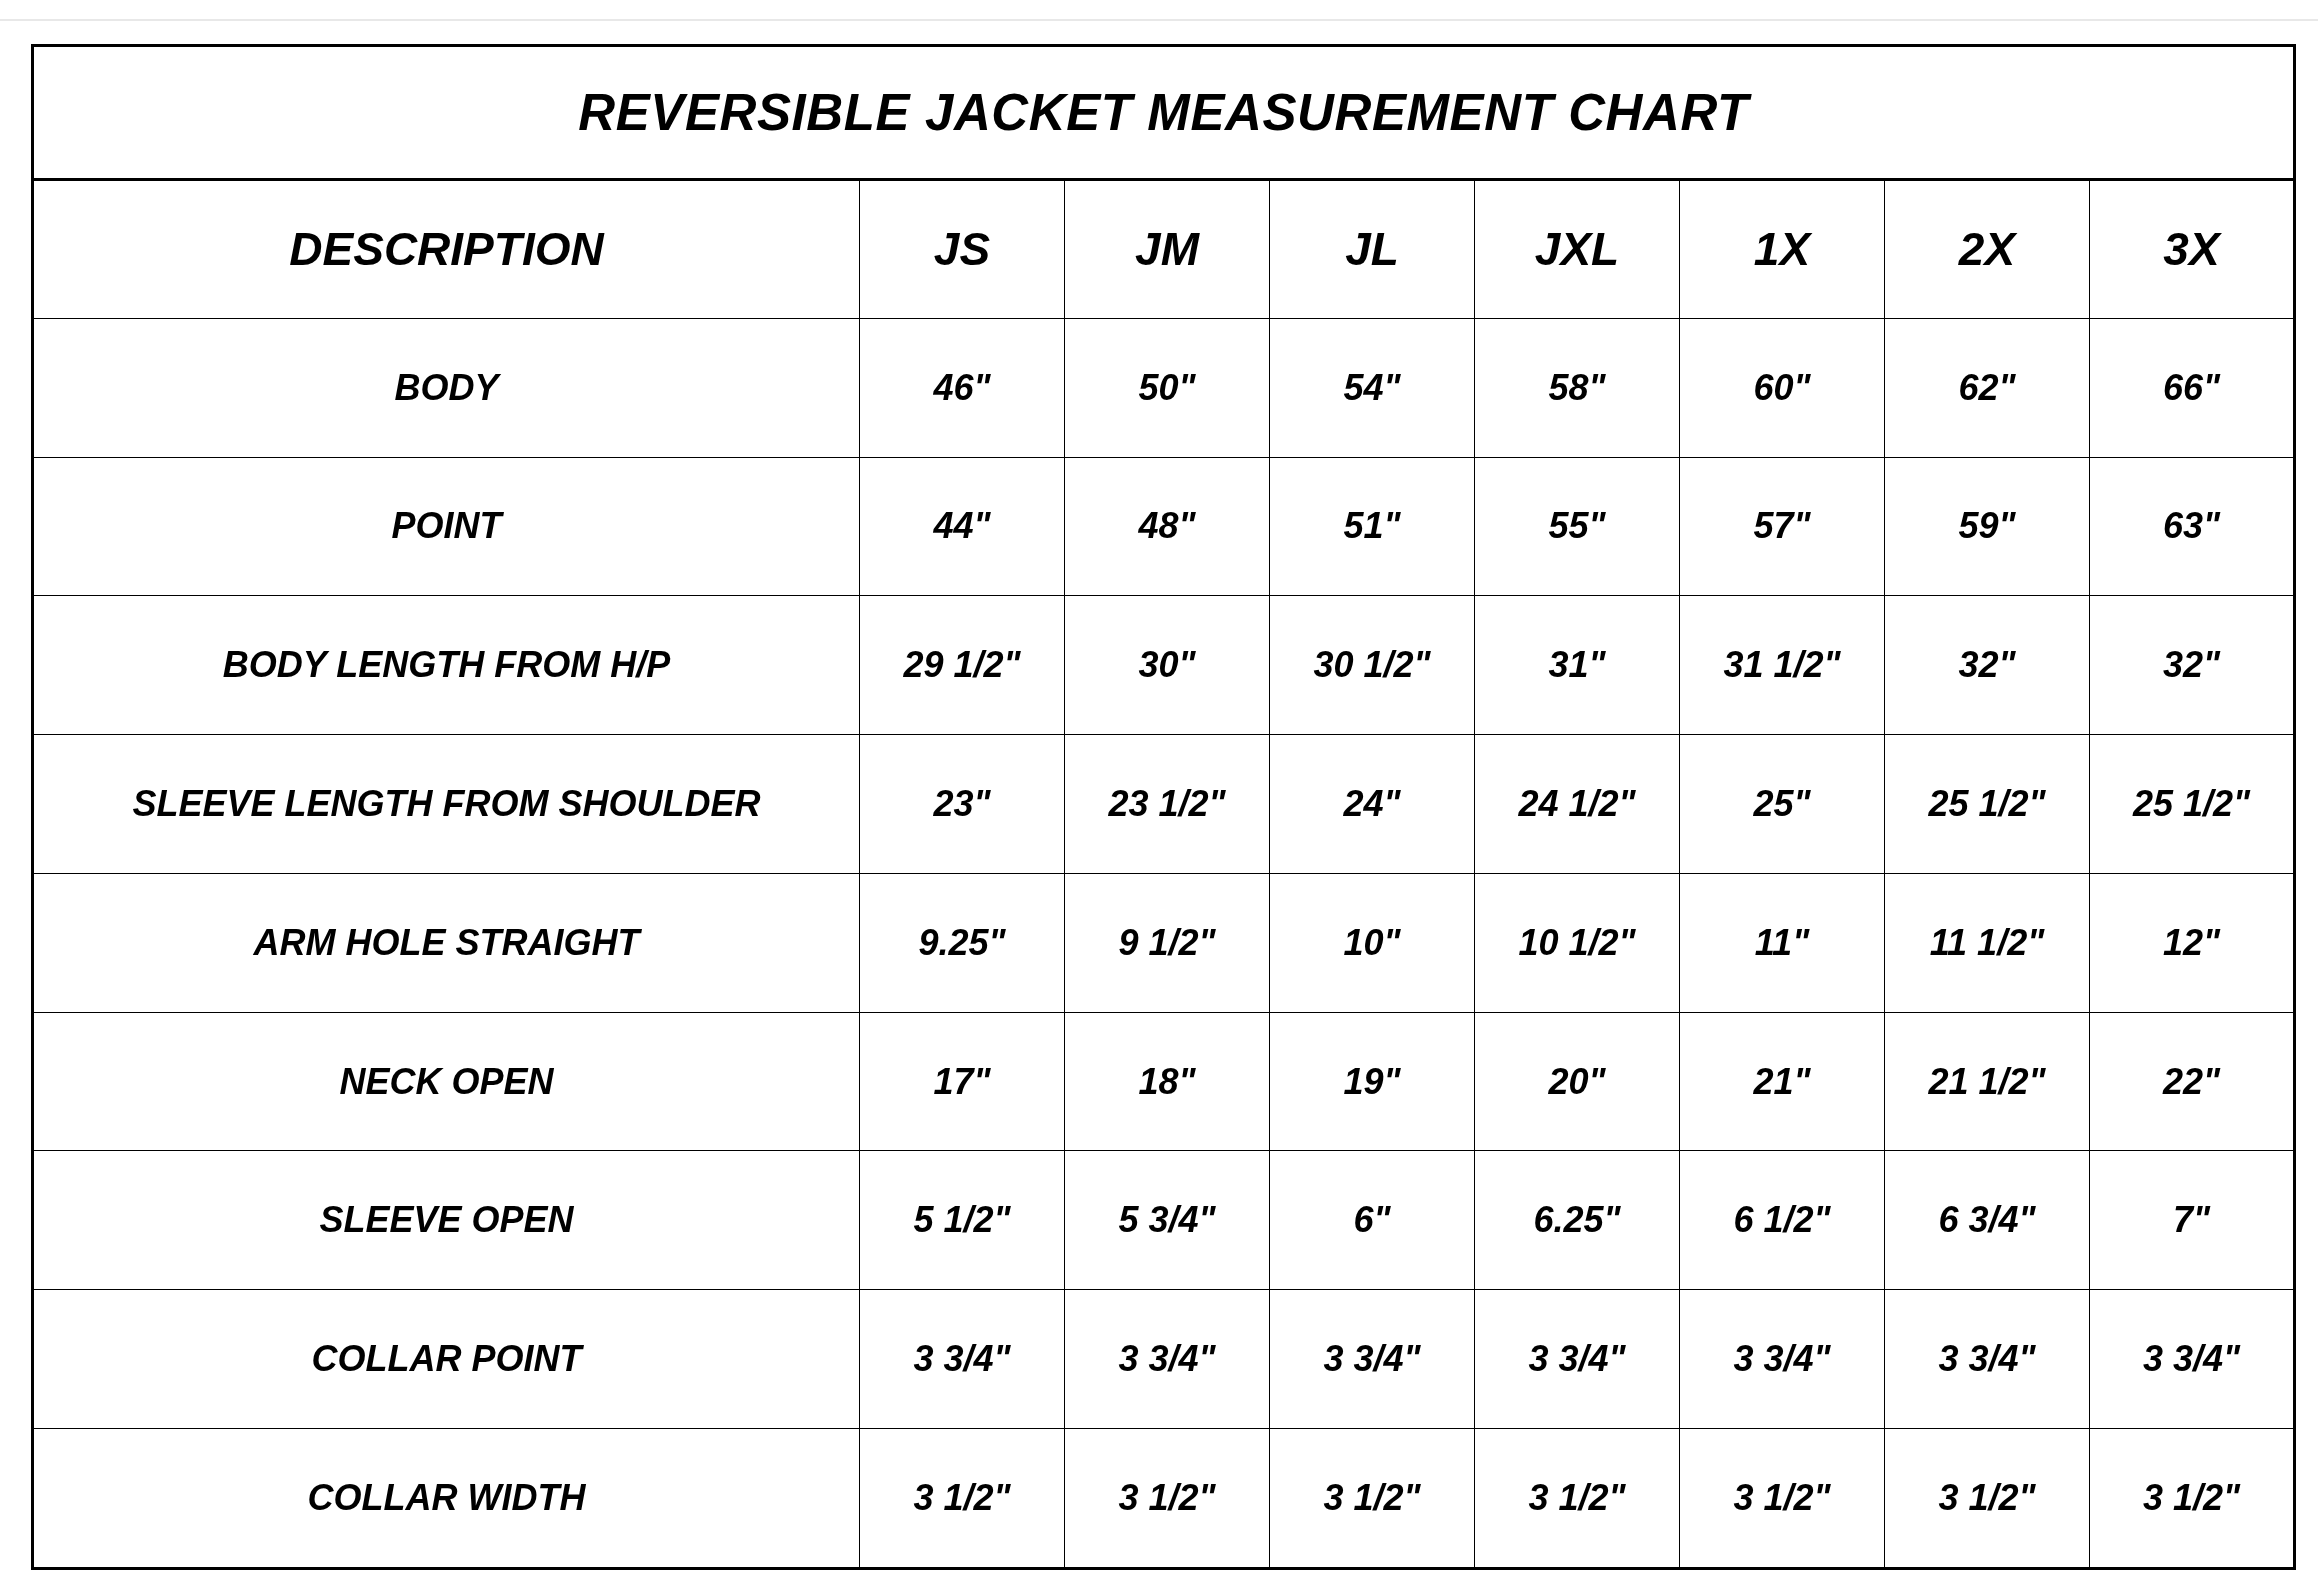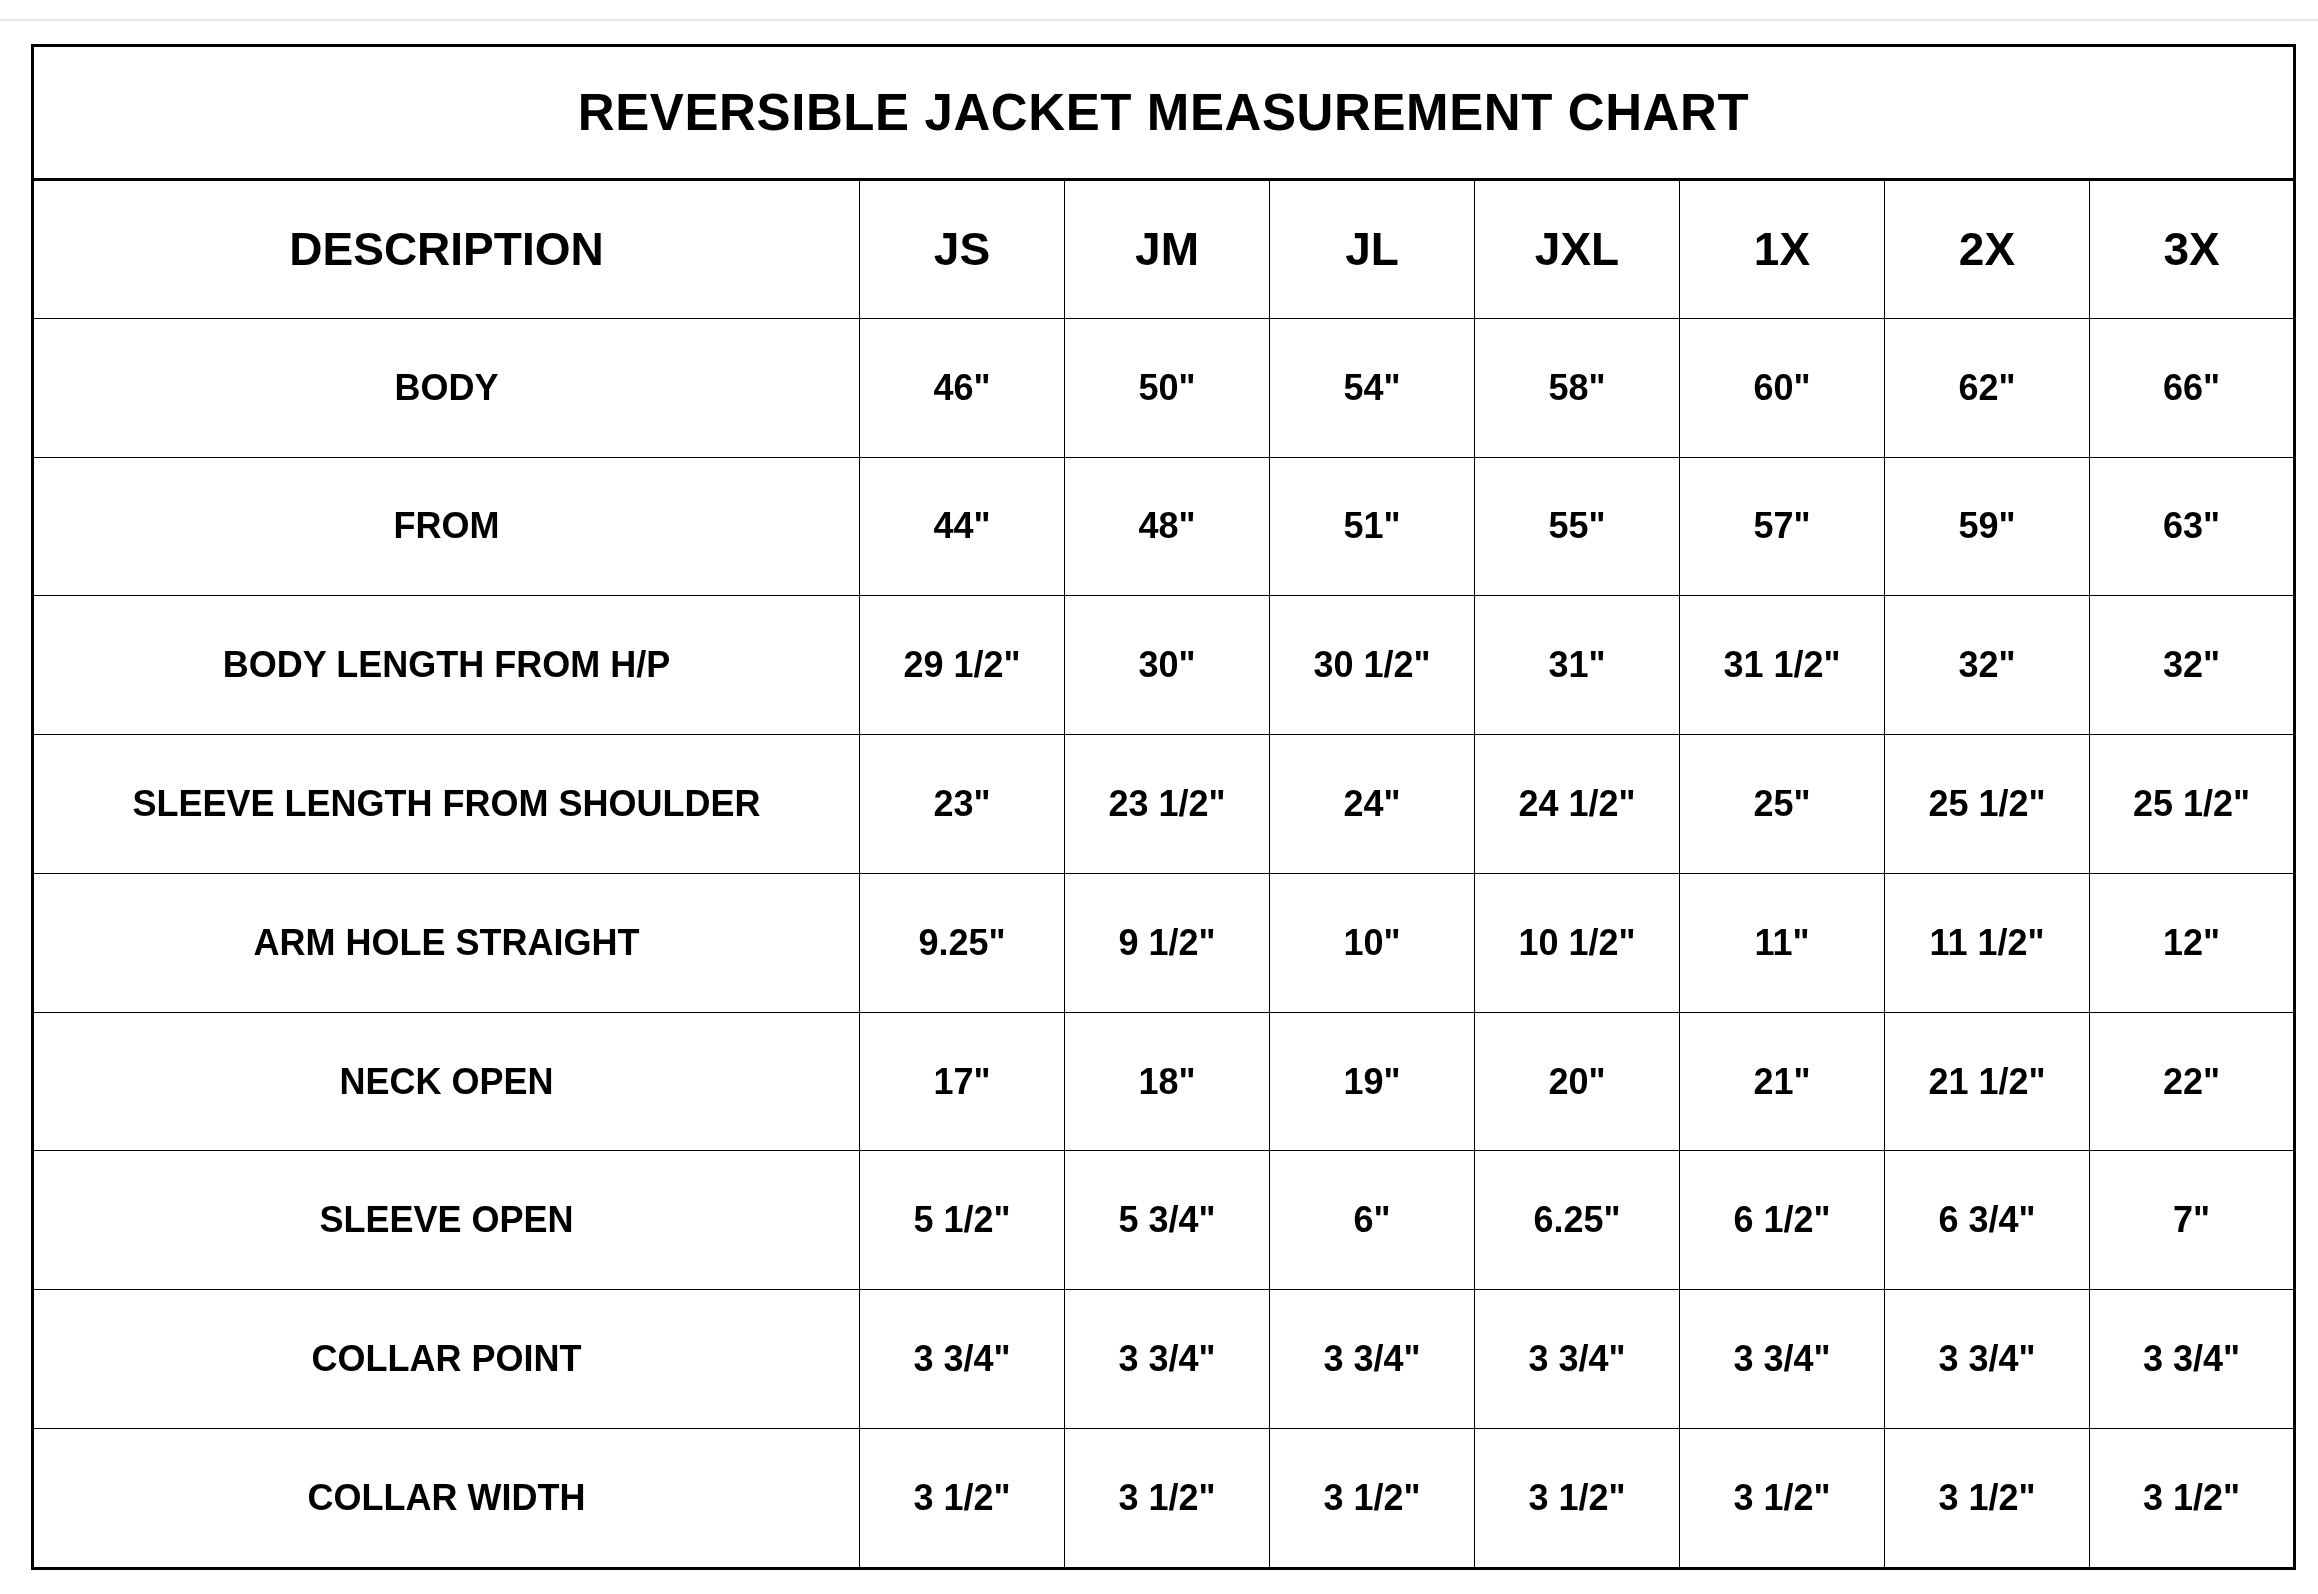--- a/index.html
+++ b/index.html
@@ -25,20 +25,21 @@
   }
   table.chart-table {
     position: absolute;
     left: 31px;
     top: 44px;
     width: 2262px;
     height: 1526px;
     border-collapse: collapse;
     table-layout: fixed;
     border: 3.5px solid #000000;
+    font-style: italic;
   }
   col.col-desc { width: 827px; }
   col.col-size { width: 205px; }
   td {
     border: 1.2px solid #000000;
     text-align: center;
     vertical-align: middle;
     font-weight: bold;
     padding: 0;
     white-space: nowrap;
@@ -95,21 +96,21 @@
         <td class="label-cell">BODY</td>
         <td class="value-cell">46"</td>
         <td class="value-cell">50"</td>
         <td class="value-cell">54"</td>
         <td class="value-cell">58"</td>
         <td class="value-cell">60"</td>
         <td class="value-cell">62"</td>
         <td class="value-cell">66"</td>
       </tr>
       <tr>
-        <td class="label-cell">FROM</td>
+        <td class="label-cell">POINT</td>
         <td class="value-cell">44"</td>
         <td class="value-cell">48"</td>
         <td class="value-cell">51"</td>
         <td class="value-cell">55"</td>
         <td class="value-cell">57"</td>
         <td class="value-cell">59"</td>
         <td class="value-cell">63"</td>
       </tr>
       <tr>
         <td class="label-cell">BODY LENGTH FROM H/P</td>

